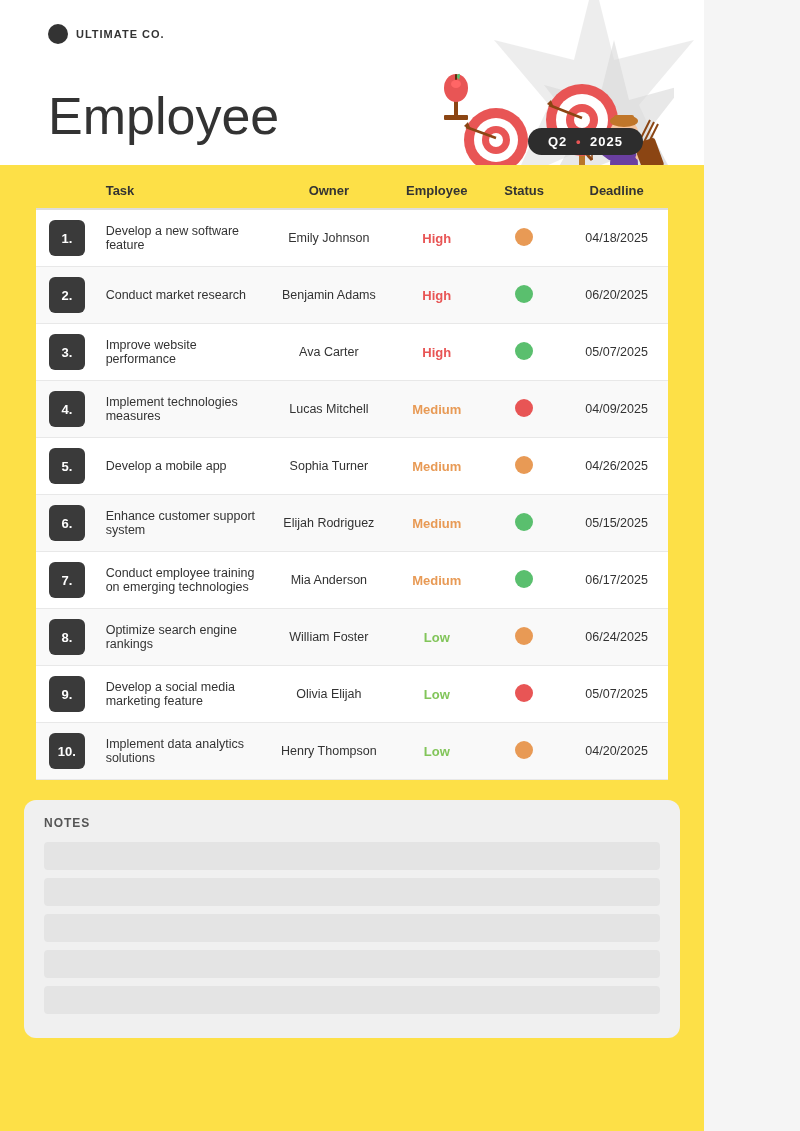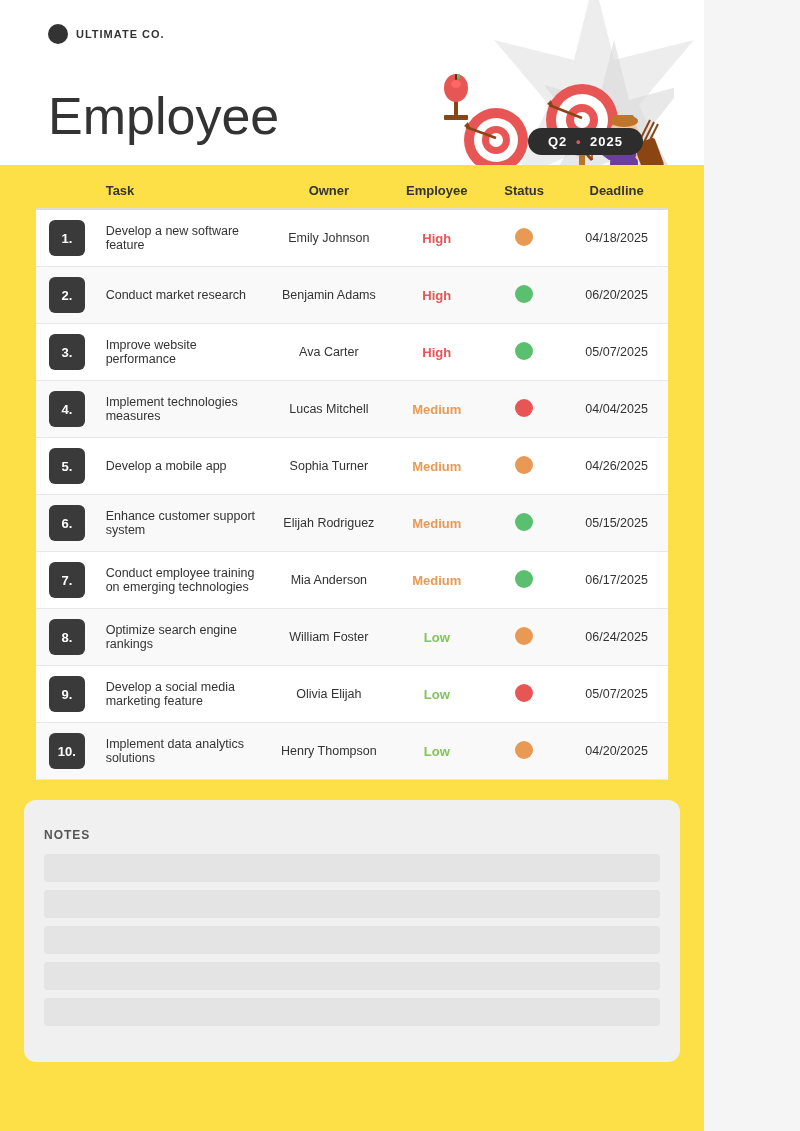--- a/index.html
+++ b/index.html
@@ -209,21 +209,21 @@
     }
     .status-orange { background: #e89a55; }
     .status-green { background: #5abf6e; }
     .status-red { background: #e85555; }
 
     
     .notes-section {
       margin: 20px 24px;
       background: #f0f0f0;
       border-radius: 12px;
-      padding: 28px 20px;
+      padding: 16px 20px;
     }
 
     .notes-title {
       font-size: 12px;
       font-weight: 700;
       color: #555;
       letter-spacing: 1px;
       margin-bottom: 12px;
     }
 
@@ -378,21 +378,21 @@
             <td class="priority-high">High</td>
             <td><span class="status-dot status-green"></span></td>
             <td>05/07/2025</td>
           </tr>
           <tr>
             <td><span class="row-number">4.</span></td>
             <td>Implement technologies measures</td>
             <td>Lucas Mitchell</td>
             <td class="priority-medium">Medium</td>
             <td><span class="status-dot status-red"></span></td>
-            <td>04/04/2025</td>
+            <td>04/09/2025</td>
           </tr>
           <tr>
             <td><span class="row-number">5.</span></td>
             <td>Develop a mobile app</td>
             <td>Sophia Turner</td>
             <td class="priority-medium">Medium</td>
             <td><span class="status-dot status-orange"></span></td>
             <td>04/26/2025</td>
           </tr>
           <tr>

